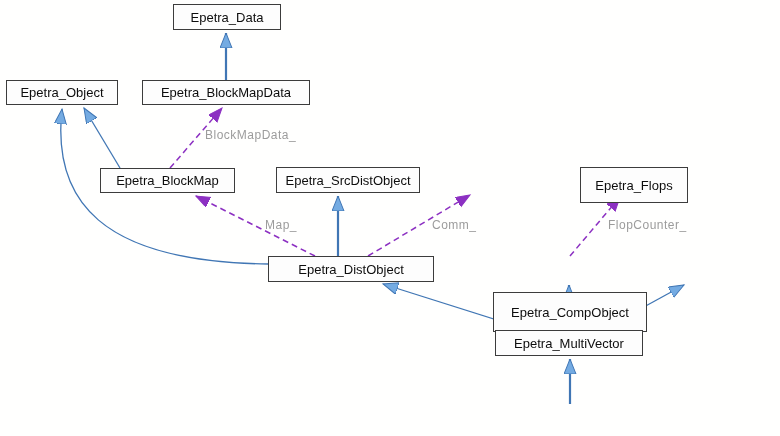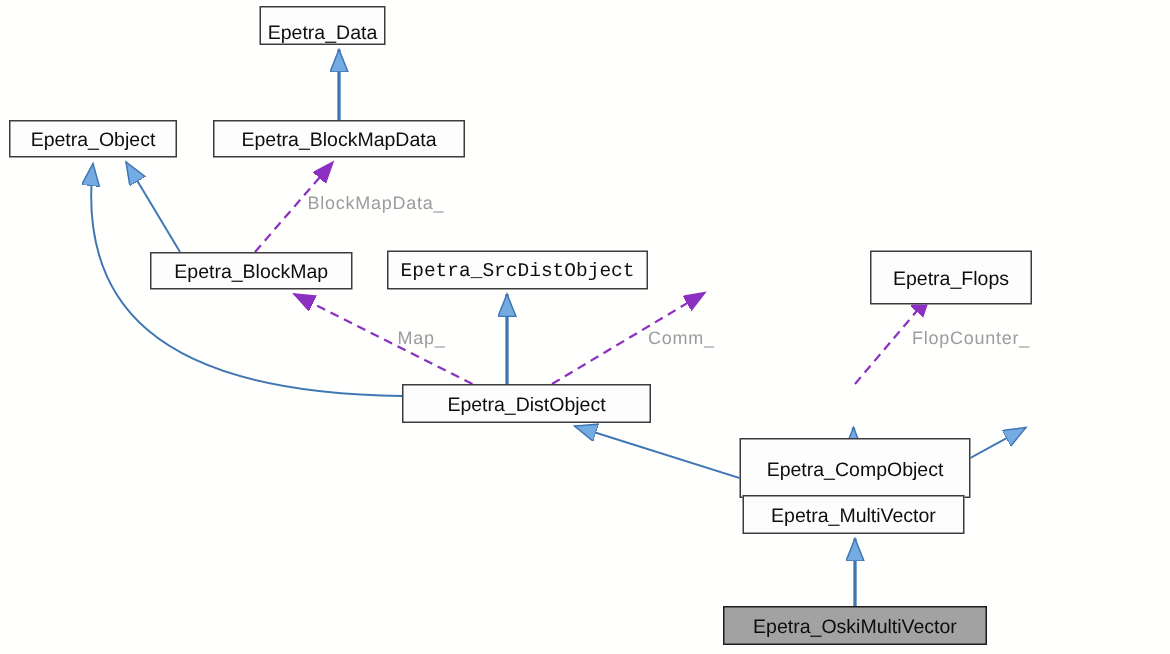--- a/index.html
+++ b/index.html
@@ -87,37 +87,37 @@
     <path class="edge-usage" d="M315,256 L196,196" marker-end="url(#arrow-usage)"></path>
     <path class="edge-usage" d="M368,256 L470,195" marker-end="url(#arrow-usage)"></path>
     <path class="edge-usage" d="M570,256 L620,197" marker-end="url(#arrow-usage)"></path>
 
     <text class="edge-label" x="205" y="139">BlockMapData_</text>
     <text class="edge-label" x="265" y="229">Map_</text>
     <text class="edge-label" x="432" y="229">Comm_</text>
     <text class="edge-label" x="608" y="229">FlopCounter_</text>
   </svg>
 
-  <div class="node" style="left:173px; top:4px;   width:84px; height:26px;align-items:flex-end;">
+  <div class="node" style="left:173px; top:4px;   width:108px; height:26px;">
     <span>Epetra_Data</span>
   </div>
 
   <div class="node" style="left:6px;   top:80px;  width:112px; height:25px;">
     <span>Epetra_Object</span>
   </div>
 
   <div class="node" style="left:142px; top:80px;  width:168px; height:25px;">
     <span>Epetra_BlockMapData</span>
   </div>
 
   <div class="node" style="left:100px; top:168px; width:135px; height:25px;">
     <span>Epetra_BlockMap</span>
   </div>
 
-  <div class="node" style="left:258px; top:167px; width:174px; height:26px;font-family:Liberation Mono, monospace;">
+  <div class="node" style="left:276px; top:167px; width:144px; height:26px;">
     <span>Epetra_SrcDistObject</span>
   </div>
 
 
   <div class="node" style="left:580px; top:167px; width:108px; height:36px;">
     <span>Epetra_Flops</span>
   </div>
 
   <div class="node" style="left:268px; top:256px; width:166px; height:26px;">
     <span>Epetra_DistObject</span>
@@ -125,17 +125,14 @@
 
   <div class="node" style="left:493px; top:256px; width:154px; height:40px;margin-top:36px;">
     <span>Epetra_CompObject</span>
   </div>
 
 
   <div class="node" style="left:495px; top:330px; width:148px; height:26px;">
     <span>Epetra_MultiVector</span>
   </div>
 
-  <div class="node highlighted" style="left:482px; top:404px; width:176px; height:26px;">
-    <span>Epetra_OskiMultiVector</span>
-  </div>
 
 </div>
 
 </body></html>

